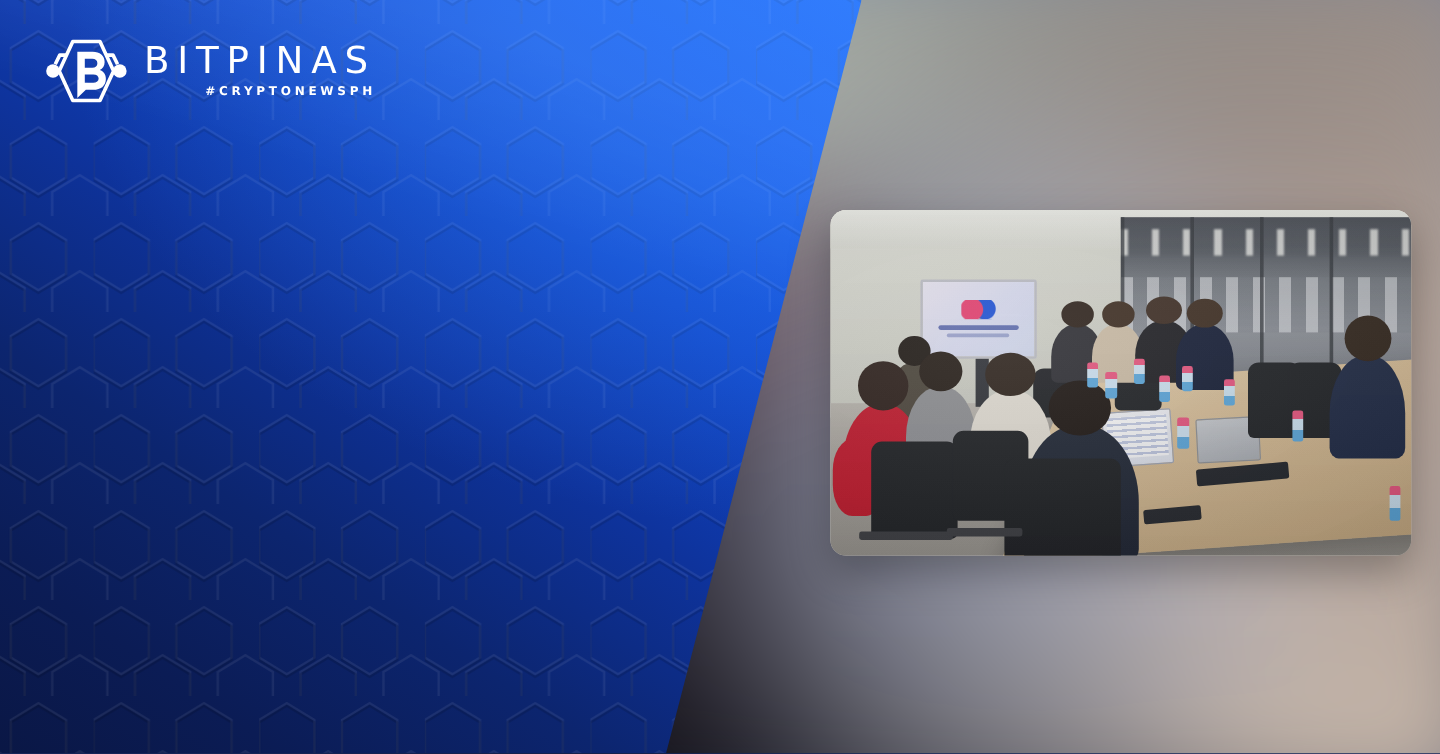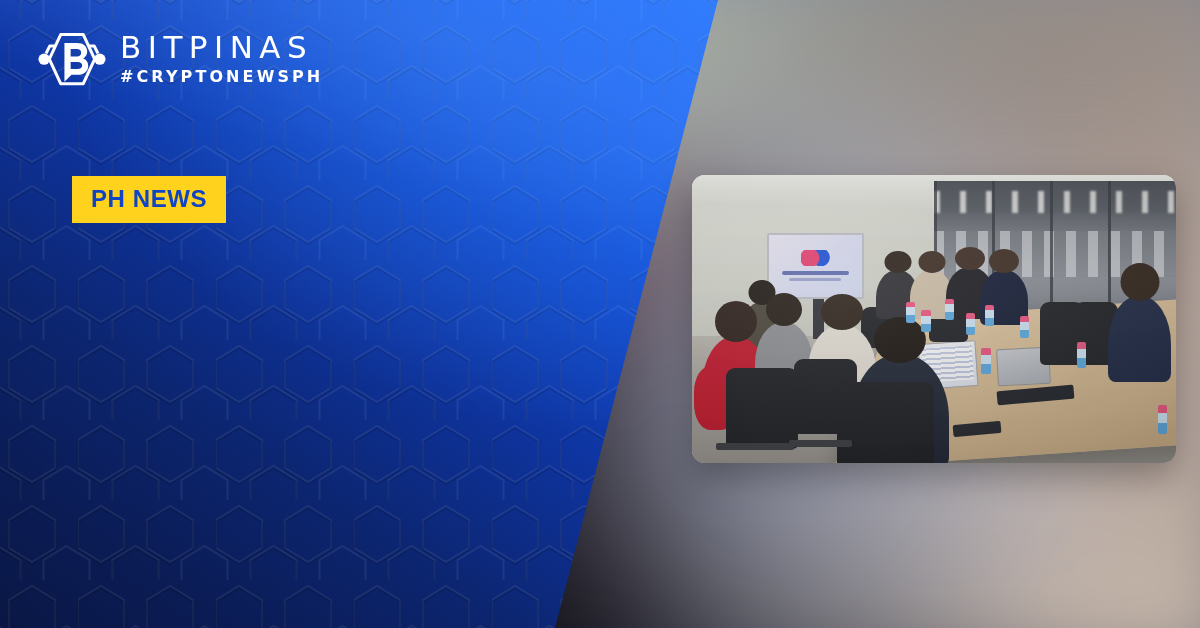--- a/index.html
+++ b/index.html
@@ -99,21 +99,21 @@
     z-index:6;
   }
   .logo-mark{ width:68px; height:62px; flex:0 0 auto; }
   .logo-words{ display:flex; flex-direction:column; }
   .logo-name{
     font-size:31px; font-weight:400; letter-spacing:6.5px;
     color:#fff; line-height:1.02;
     font-family:"DejaVu Sans", sans-serif;
   }
   .logo-tag{
-    font-size:16px; font-weight:700; letter-spacing:3.1px;
+    font-size:10px; font-weight:700; letter-spacing:3.1px;
     color:#fff; text-align:right; margin-top:3px;
     font-family:"DejaVu Sans", sans-serif;
   }
 
   
   .badge{
     position:absolute; left:72px; top:176px;
     background:#ffd21e; color:#0f44c4;
     font-size:24px; font-weight:700; letter-spacing:.6px;
     padding:9px 19px 10px 19px;
@@ -342,21 +342,20 @@
                    M34.6 36 v7.4 h7.4 c3 0 4.8-1.4 4.8-3.7 0-2.3-1.8-3.7-4.8-3.7 Z"></path>
         </g>
       </svg>
     </div>
     <div class="logo-words">
       <div class="logo-name">BITPINAS</div>
       <div class="logo-tag">#CRYPTONEWSPH</div>
     </div>
   </div>
 
-  <div class="badge">PH NEWS</div>
 
 
   <div class="photo-card">
     <div class="scene">
       <div class="room-wall"></div>
       <div class="room-ceiling"></div>
       <div class="glass"></div>
       <div class="mullion" style="left:50%"></div>
       <div class="mullion" style="left:62%"></div>
       <div class="mullion" style="left:74%"></div>

